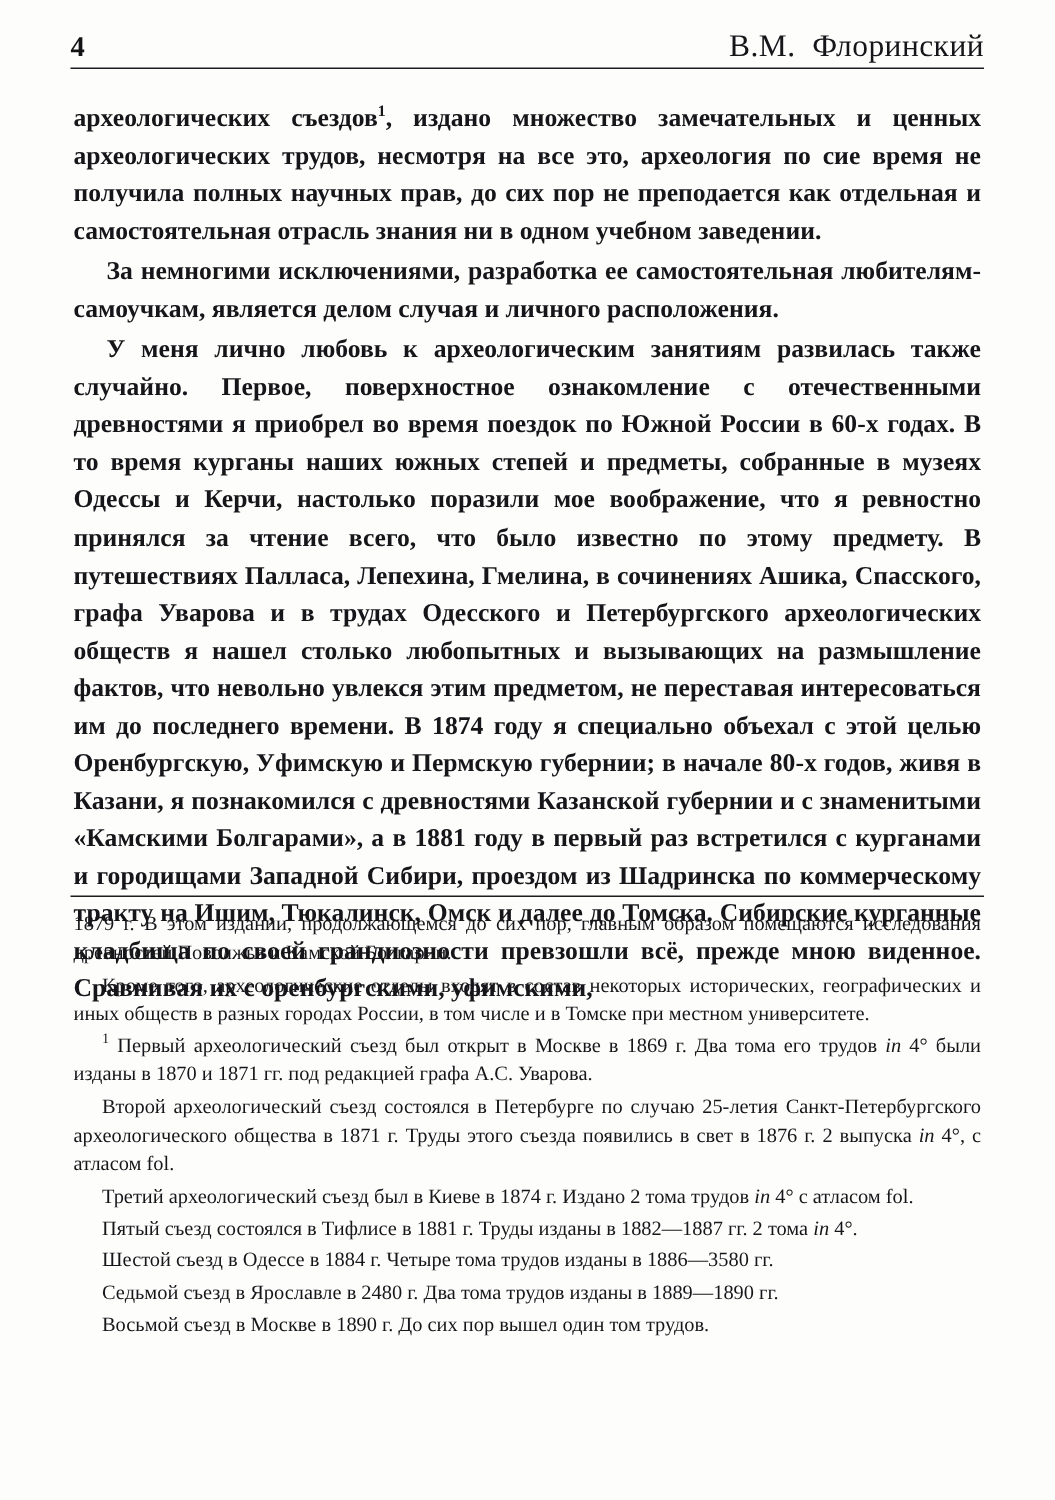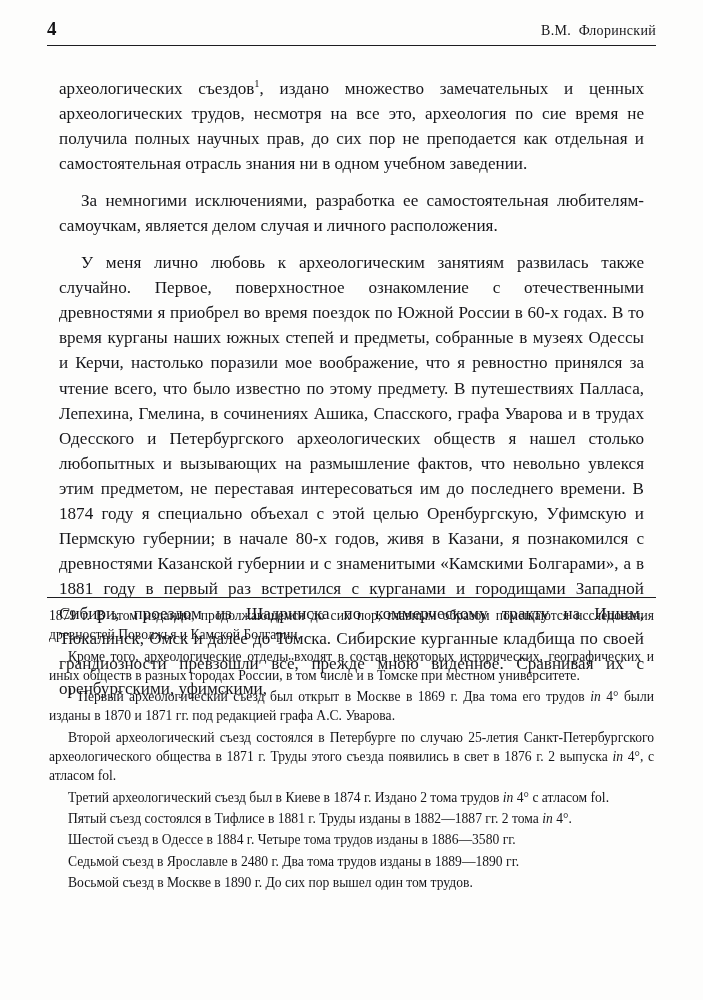--- a/index.html
+++ b/index.html
@@ -30,21 +30,21 @@
     align-items: baseline;
     justify-content: space-between;
   }
   .folio {
     font-size: 19px;
     font-weight: 700;
     letter-spacing: 0.2px;
     color: #131316;
   }
   .running-title {
-    font-size: 14px;
+    font-size: 21px;
     letter-spacing: 0.3px;
     color: #16161a;
     white-space: pre;
   }
   .header-rule {
     position: absolute;
     left: 47px;
     top: 45px;
     width: 609px;
     height: 0;
@@ -57,22 +57,23 @@
     left: 47px;
     top: 64px;
     width: 609px;
     font-size: 17.1px;
     line-height: 25.05px;
     text-align: justify;
     text-justify: inter-word;
     hyphens: manual;
   }
   .body-text p {
-    margin: 12px;
+    margin: 2px;
     text-indent: 22px;
+    font-weight: bold;
   }
   .body-text p.cont {
     text-indent: 0;
   }
   sup.fn {
     font-size: 10.5px;
     vertical-align: super;
     line-height: 0;
   }
 

